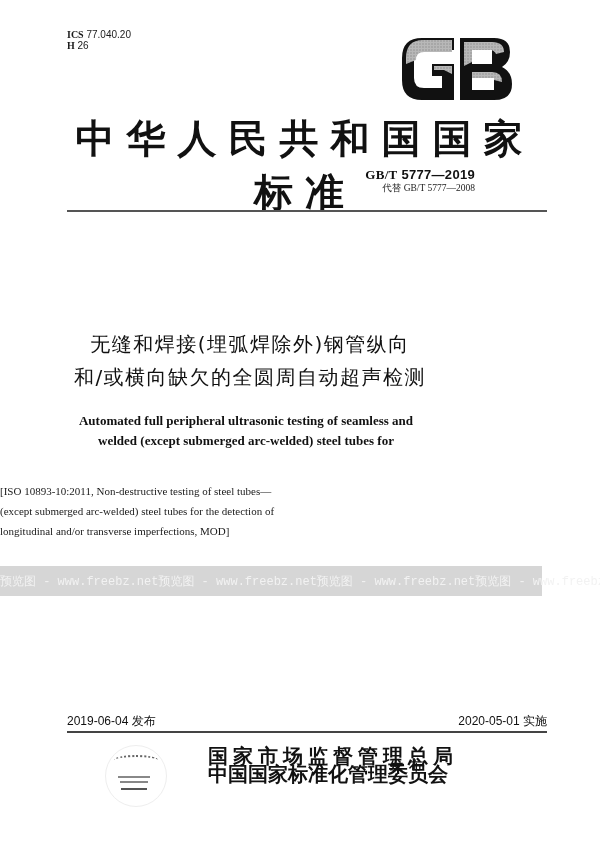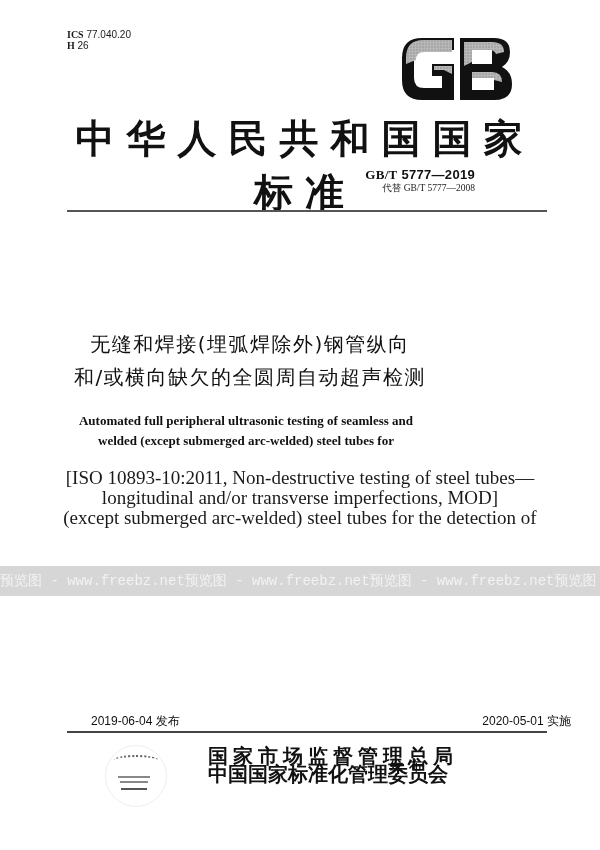--- a/index.html
+++ b/index.html
@@ -37,33 +37,33 @@
       left: 0; top: 328px; width: 500px; text-align: center;
       font-family: "DejaVu Sans", sans-serif; font-size: 20px; line-height: 33px;
       letter-spacing: 1.5px; color: #111;
     }
     .en-title {
       left: 0; top: 411px; width: 492px; text-align: center;
       font-family: "Liberation Serif", serif; font-weight: bold; font-size: 13px;
       line-height: 20px; color: #111;
     }
     .iso-ref {
-      left: 0; top: 468px; width: 600px; text-align: center;
-      font-family: "Liberation Serif", serif; font-size: 19px; line-height: 20px;
+      left: 0; top: 481px; width: 600px; text-align: left;
+      font-family: "Liberation Serif", serif; font-size: 11px; line-height: 20px;
       color: #1a1a1a;
     }
     .watermark {
-      left: 0; top: 566px; width: 600px; height: 30px; background: #d6d6d6;
+      left: 0; top: 566px; width: 542px; height: 30px; background: #d6d6d6;
       display: flex; align-items: center; justify-content: space-around;
-      font-family: "Liberation Mono", monospace; font-size: 14px; color: #f2f2f2;
+      font-family: "Liberation Mono", monospace; font-size: 12px; color: #f2f2f2;
       white-space: nowrap;
     }
     .dates {
       left: 67px; top: 713px; width: 480px; display: flex; justify-content: space-between;
-      font-family: "Liberation Sans", sans-serif; font-size: 12px; color: #111; margin-left: 24px;
+      font-family: "Liberation Sans", sans-serif; font-size: 12px; color: #111;
     }
     .hr-bottom { left: 67px; top: 731px; width: 480px; height: 1.5px; background: #444; }
     .seal {
       left: 105px; top: 745px; width: 60px; height: 60px; border-radius: 50%;
       border: 1px solid #eeeeee;
     }
     .seal .arc { position: absolute; left: 8px; top: 9px; width: 44px; height: 8px;
       border-top: 2px dotted #666; border-radius: 50% 50% 0 0; }
     .seal .line { position: absolute; left: 12px; height: 2px; background: #888; }
     .publisher {
@@ -120,22 +120,22 @@
   <div>和/或横向缺欠的全圆周自动超声检测</div>
 </div>
 
 <div class="abs en-title">
   <div>Automated full peripheral ultrasonic testing of seamless and</div>
   <div>welded (except submerged arc-welded) steel tubes for</div>
 </div>
 
 <div class="abs iso-ref">
   <div>[ISO 10893-10:2011, Non-destructive testing of steel tubes—</div>
+  <div>(except submerged arc-welded) steel tubes for the detection of</div>
   <div>longitudinal and/or transverse imperfections, MOD]</div>
-  <div>(except submerged arc-welded) steel tubes for the detection of</div>
 </div>
 
 <div class="abs watermark">
   <span>预览图 - www.freebz.net</span>
   <span>预览图 - www.freebz.net</span>
   <span>预览图 - www.freebz.net</span>
   <span>预览图 - www.freebz.net</span>
 </div>
 
 <div class="abs dates">

